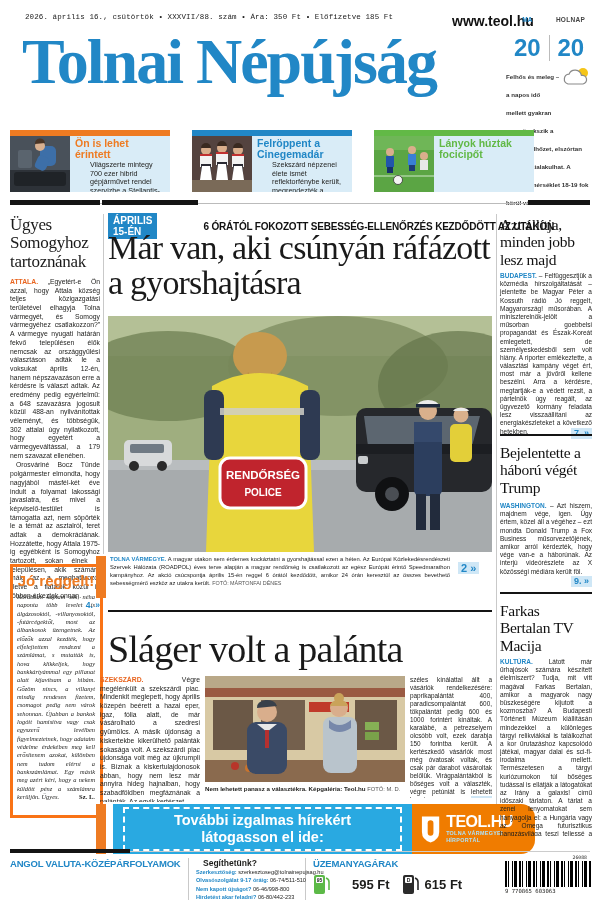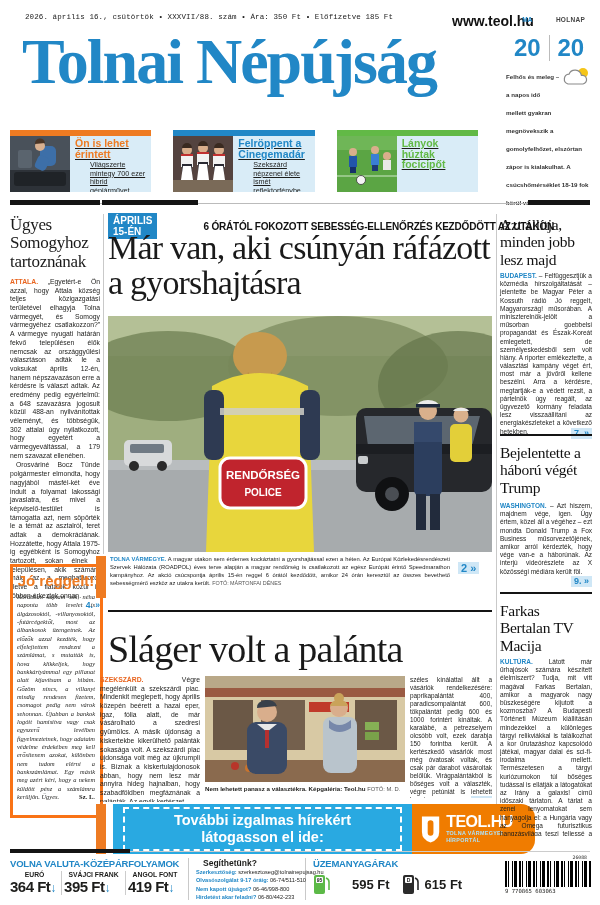--- a/index.html
+++ b/index.html
@@ -70,21 +70,21 @@
     <div style="margin-top:4px;">
       <svg width="30" height="22" viewBox="0 0 30 22" style="float:right;margin:1px 0 1px 2px;">
         <circle cx="21" cy="7" r="5" fill="#f5c518"></circle>
         <path d="M6 18 a5 5 0 0 1 1-9.8 a6.5 6.5 0 0 1 12.4 1.2 a4.2 4.2 0 0 1 1.6 8.6 Z" fill="#fff" stroke="#8a8a8a" stroke-width="1.2"></path>
       </svg>
       <span class="w-text">Felhős és meleg – a napos idő mellett gyakran megnövekszik a gomolyfelhőzet, elszórtan zápor is kialakulhat. A csúcshőmérséklet 18-19 fok körül várható.</span>
       <span class="w-text pref">12. »</span>
     </div>
   </div>
 
-  <div class="abs" style="left:10px;top:130px;width:468px;display:flex;gap:22px;text-decoration:underline;">
+  <div class="abs" style="left:10px;top:130px;width:524px;display:flex;gap:22px;">
 
     <div class="teaser">
       <div class="t-bar" style="background:#ee7b22;"></div>
       <div class="t-inner">
         <svg class="t-img" viewBox="0 0 60 56" preserveAspectRatio="none">
           <rect width="60" height="56" fill="#49515a"></rect>
           <rect y="34" width="60" height="22" fill="#2d3238"></rect>
           <rect x="4" y="36" width="52" height="14" rx="3" fill="#1f2327"></rect>
           <rect x="30" y="10" width="16" height="20" rx="5" fill="#3d6fa8"></rect>
           <rect x="26" y="20" width="12" height="14" rx="4" fill="#3d6fa8" transform="rotate(25 32 27)"></rect>
@@ -328,35 +328,21 @@
     <span class="tag-blue">KULTÚRA.</span>
     <span>Látott már űrhajósok számára készített élelmiszert? Tudja, mit vitt magával Farkas Bertalan, amikor a magyarok nagy büszkeségére kijutott a kozmoszba? A Budapesti Történeti Múzeum kiállításán mindezekkel a különleges tárgyi relikviákkal is találkozhat a kor űrutazáshoz kapcsolódó játékai, magyar dalai és sci-fi-irodalma mellett. Természetesen a tárgyi kuriózumokon túl bőséges tudással is ellátják a látogatókat az Irány a galaxis! című időszaki tárlaton. A tárlat a zenei lenyomatokat sem hanyagolja el: a Hungária vagy az Omega futurisztikus hangzásvilága teszi teljessé a különleges időutazást.</span>
     
   </div>
 
   <div class="abs" style="left:10px;top:851px;width:580px;height:1px;background:#ccc;"></div>
   <div class="abs" style="left:10px;top:849px;width:120px;height:4px;background:#141414;"></div>
   <div class="abs rule-v" style="left:188px;top:858px;height:42px;"></div>
   <div class="abs rule-v" style="left:305px;top:858px;height:42px;"></div>
 
-  <div class="abs f-head" style="left:10px;top:858px;">VOLNA VALUTA-KÖZÉPÁRFOLYAMOK</div>
-  <div class="abs" style="left:10px;top:871px;width:172px;display:flex;">
-    <div style="flex:1;border-right:1px solid #ccc;padding-right:2px;">
-      <div class="f-cur-label">EURÓ</div>
-      <div class="f-cur-val"><span>364 Ft</span><span class="blue" style="font-size:12px;">↓</span></div>
-    </div>
-    <div style="flex:1.2;border-right:1px solid #ccc;padding:0 2px;">
-      <div class="f-cur-label">SVÁJCI FRANK</div>
-      <div class="f-cur-val"><span>395 Ft</span><span class="blue" style="font-size:12px;">↓</span></div>
-    </div>
-    <div style="flex:1.1;padding-left:2px;">
-      <div class="f-cur-label">ANGOL FONT</div>
-      <div class="f-cur-val"><span>419 Ft</span><span class="blue" style="font-size:12px;">↓</span></div>
-    </div>
-  </div>
+  <div class="abs f-head" style="left:10px;top:858px;">ANGOL VALUTA-KÖZÉPÁRFOLYAMOK</div>
 
   <div class="abs" style="left:196px;top:858px;width:106px;">
     <div style="font-size:8.5px;font-weight:bold;margin-left:7px;">Segíthetünk?</div>
     <div class="f-help-line"><b>Szerkesztőség:</b> <span>szerkesztoseg@tolnainepujsag.hu</span></div>
     <div class="f-help-line"><b>Olvasószolgálat 9-17 óráig:</b> <span>06-74/511-510</span></div>
     <div class="f-help-line"><b>Nem kapott újságot?</b> <span>06-46/998-800</span></div>
     <div class="f-help-line"><b>Hirdetést akar feladni?</b> <span>06-80/442-233</span></div>
   </div>
 
   <div class="abs f-head" style="left:313px;top:858px;">ÜZEMANYAGÁRAK</div>

